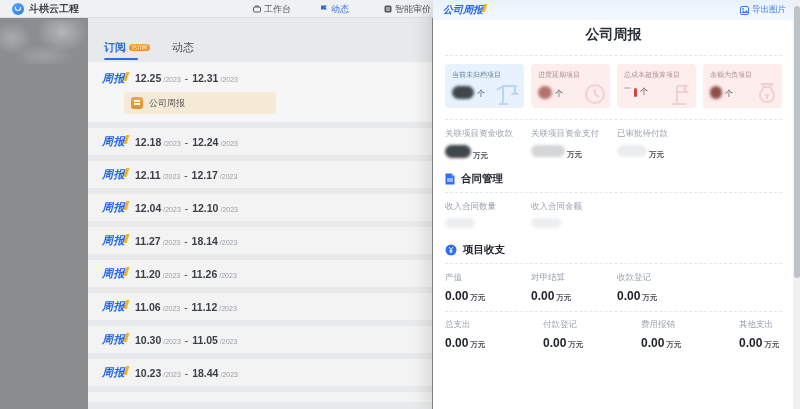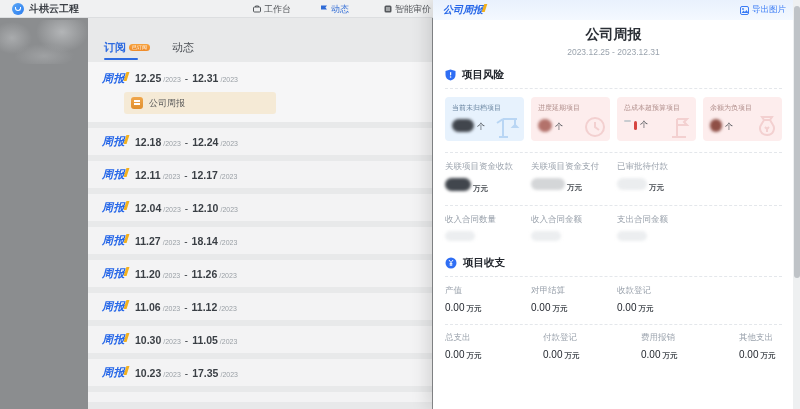--- a/index.html
+++ b/index.html
@@ -80,21 +80,21 @@
   .blob-gray{background:#d4d6d8;width:34px;height:12px;}
   .blob-light{background:#ebedef;width:30px;height:12px;}
   .blob-faint{background:#eceef0;width:30px;height:10px;}
   .mini-mark{display:inline-block;width:3px;height:9px;background:#d64541;border-radius:2px;filter:blur(0.6px);}
   .mini-dash{display:inline-block;width:7px;height:2px;background:#c9ccd0;border-radius:2px;margin-bottom:8px;filter:blur(0.6px);}
 
   
   .grid{display:grid;grid-template-columns:repeat(4,86px);margin-top:8px;}
   .m-label{font-size:8.5px;color:#9aa2ac;white-space:nowrap;}
   .m-value{margin-top:5px;display:flex;align-items:baseline;gap:2px;min-height:14px;}
-  .m-num{font-size:10px;font-weight:normal;color:#1d2129;}
+  .m-num{font-size:12px;font-weight:bold;color:#1d2129;}
   .m-unit{font-size:7.5px;color:#4a4f55;font-weight:bold;}
 
   
   .sb-track{position:absolute;right:0;top:0;width:7px;height:409px;background:#eef0f1;z-index:4;}
   .sb-thumb{position:absolute;right:0.5px;top:6px;width:6px;height:272px;background:#bfc3c7;border-radius:3px;}
 
   svg{display:block;}
 </style>
 </head>
 <body>
@@ -247,21 +247,21 @@
             <span class="d-yr">/2023</span>
         </span>
       </div>
 
       <div class="row">
         <span class="stamp"><span>周报</span><span class="accent"></span></span>
         <span class="dates">
           <span class="d-num">10.23</span>
             <span class="d-yr">/2023</span>
           <span class="d-sep">-</span>
-          <span class="d-num">17.35</span>
+          <span class="d-num">18.44</span>
             <span class="d-yr">/2023</span>
         </span>
       </div>
 
       <div class="row partial"></div>
     </div>
   </div>
 
   <div class="drawer">
     <div class="drawer-top">
@@ -273,33 +273,22 @@
               <circle cx="3" cy="3" r="0.9" fill="#3b7cf5"></circle>
               <path d="M1.5 7l2-2.4 1.4 1.5L6.5 4l2 3z" fill="#3b7cf5"></path>
             </svg>
         </span>
         <span>导出图片</span>
       </div>
     </div>
 
     <div class="drawer-body">
       <div class="r-title">公司周报</div>
-      <div class="r-date">2023.12.25 - 2023.12.31</div>
 
       <div class="section">
-        <div class="sec-head">
-          <span>
-            <svg width="11" height="12" viewBox="0 0 11 12">
-                <path d="M5.5 0.5L10.5 2v4c0 3-2.2 4.9-5 5.5C2.7 10.9 0.5 9 0.5 6V2z" fill="#2f6ef4"></path>
-                <rect x="5" y="3" width="1.2" height="3.4" rx="0.6" fill="#fff"></rect>
-                <circle cx="5.6" cy="8" r="0.8" fill="#fff"></circle>
-              </svg>
-          </span>
-          <span class="sec-title">项目风险</span>
-        </div>
         <div class="dash"></div>
         <div class="cards">
           <div class="card blue">
             <div class="c-label">当前未归档项目</div>
             <div class="c-value">
                 <span class="blob blob-dark"></span>
                 <span class="c-unit">个</span>
               </div>
             <span class="wm">
               <svg width="26" height="26" viewBox="0 0 26 26" fill="none" stroke="#aacdf0" stroke-width="2">
@@ -370,36 +359,41 @@
             <div class="m-label">已审批待付款</div>
             <div class="m-value">
                 <span class="blob blob-light"></span>
                 <span class="m-unit">万元</span>
               </div>
           </div>
         </div>
       </div>
 
       <div class="section">
+        <div class="sec-head">
+          <span>
+            <svg width="10" height="12" viewBox="0 0 10 12">
+                <path d="M0.5 0.5h6l3 3v8h-9z" fill="#2f6ef4"></path>
+                <path d="M6.5 0.5v3h3" fill="#6b9bf8"></path>
+                <rect x="2" y="5.5" width="6" height="1" fill="#fff"></rect>
+                <rect x="2" y="7.5" width="6" height="1" fill="#fff"></rect>
+              </svg>
+          </span>
+          <span class="sec-title">合同管理</span>
+        </div>
         <div class="dash"></div>
         <div class="grid">
           <div class="metric">
             <div class="m-label">收入合同数量</div>
             <div class="m-value">
                 <span class="blob blob-faint"></span>
               </div>
           </div>
           <div class="metric">
             <div class="m-label">收入合同金额</div>
-            <div class="m-value">
-                <span class="blob blob-faint"></span>
-              </div>
-          </div>
-          <div class="metric">
-            <div class="m-label">支出合同金额</div>
             <div class="m-value">
                 <span class="blob blob-faint"></span>
               </div>
           </div>
         </div>
       </div>
 
       <div class="section">
         <div class="sec-head">
           <span>

